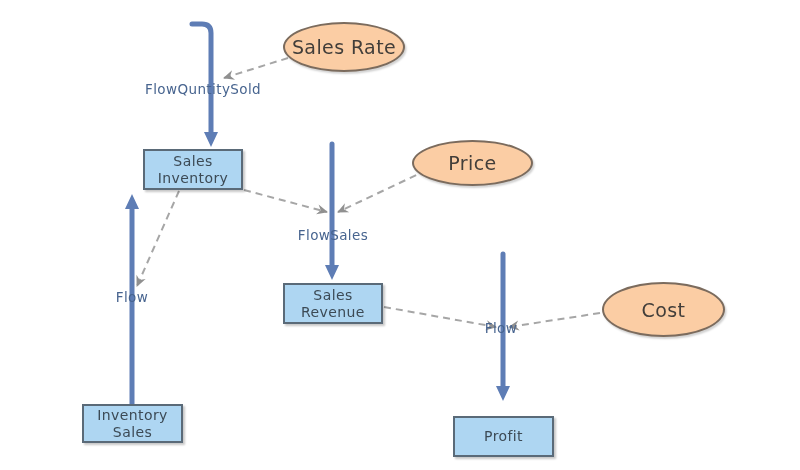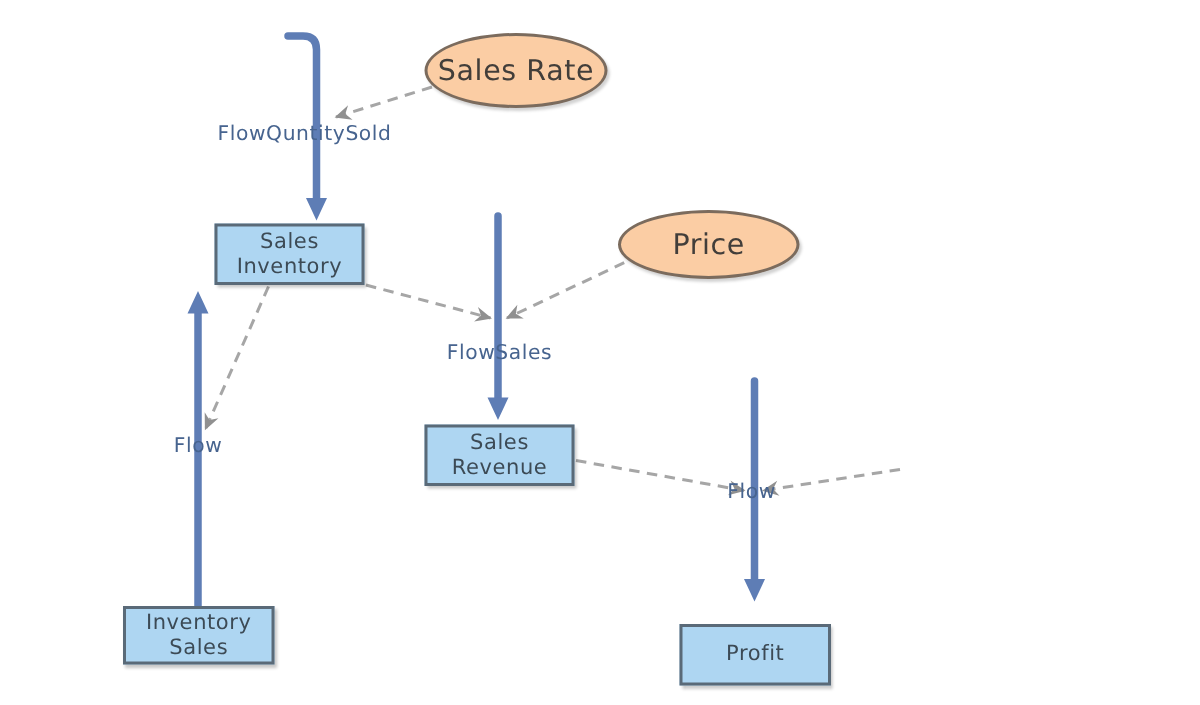--- a/index.html
+++ b/index.html
@@ -107,19 +107,22 @@
   </div>
 
   <div id="n-sales-rate" class="node aux">
     <div>Sales Rate</div>
   </div>
 
   <div id="n-price" class="node aux">
     <div>Price</div>
   </div>
 
+  <div id="n-cost" class="node aux">
+    <div>Cost</div>
+  </div>
 
   <div id="l-flow-quantity-sold" class="flow-label">FlowQuntitySold</div>
   <div id="l-flow-sales" class="flow-label">FlowSales</div>
   <div id="l-flow-inventory" class="flow-label">Flow</div>
   <div id="l-flow-profit" class="flow-label">Flow</div>
 
 </div>
 
 </body></html>

